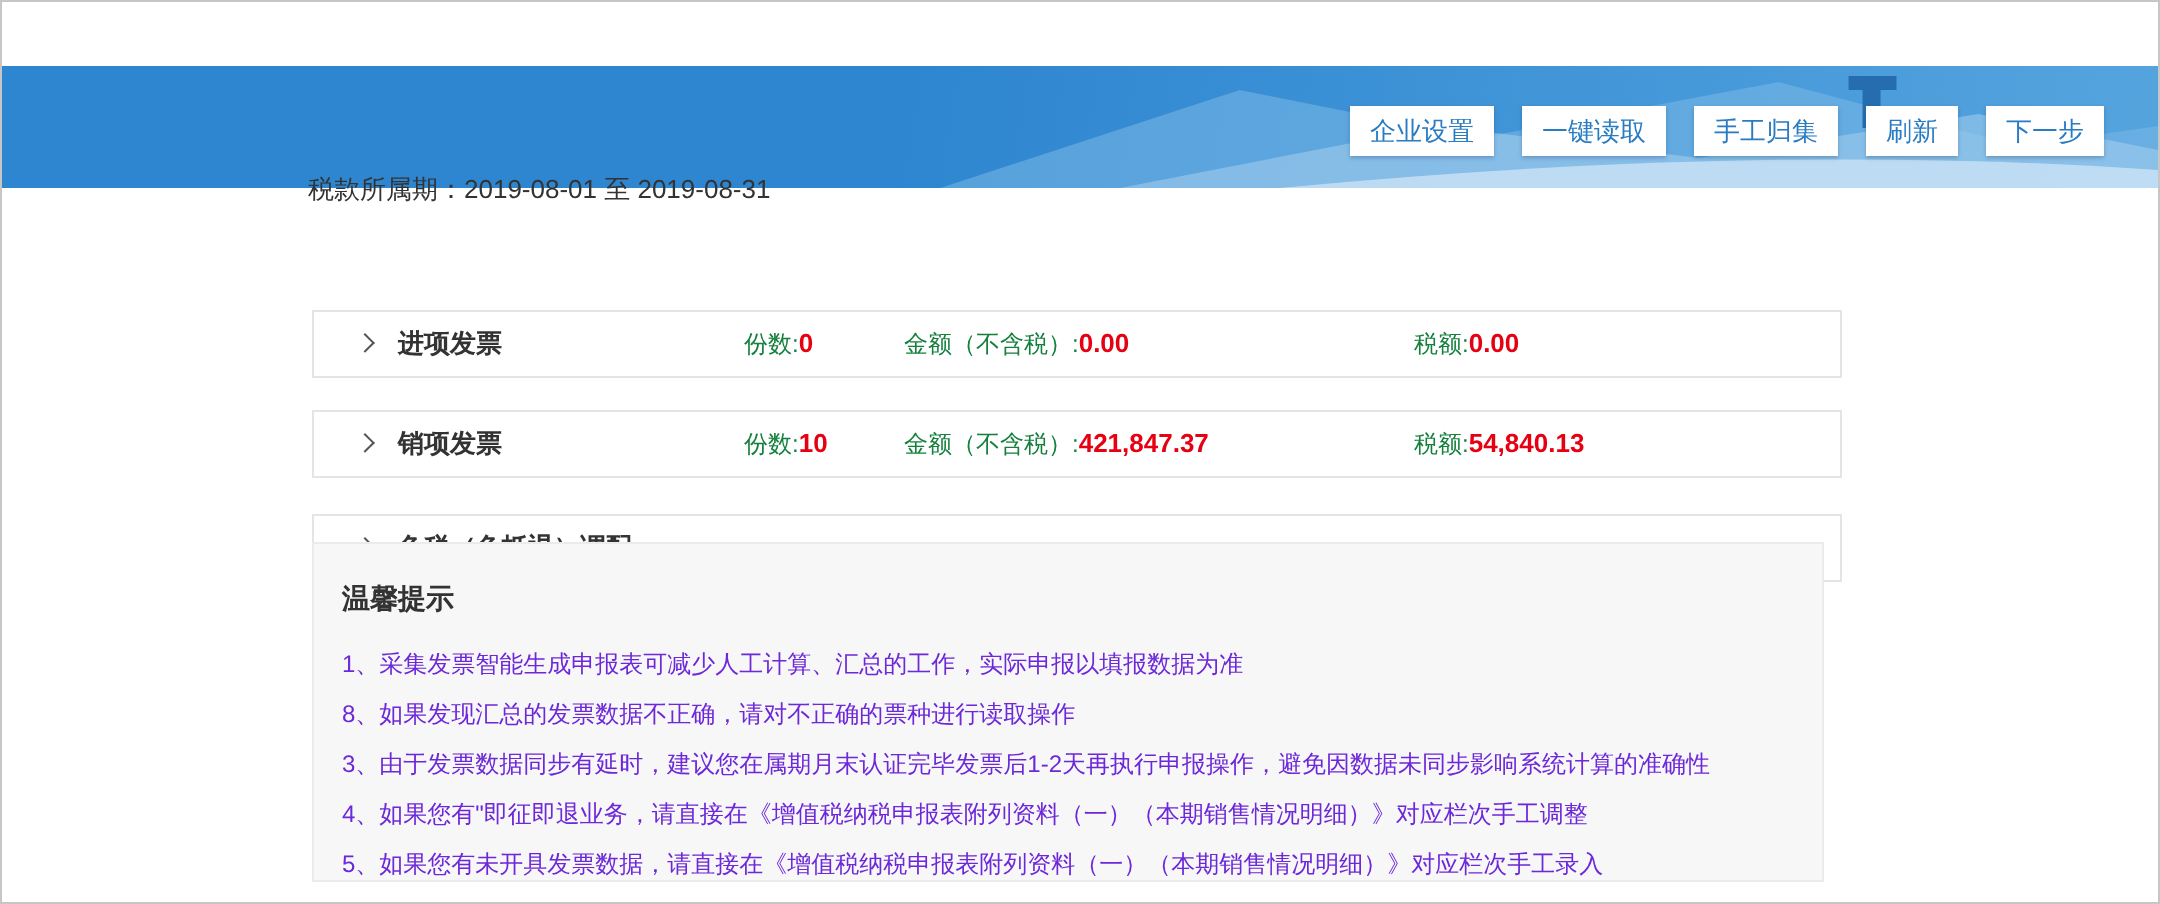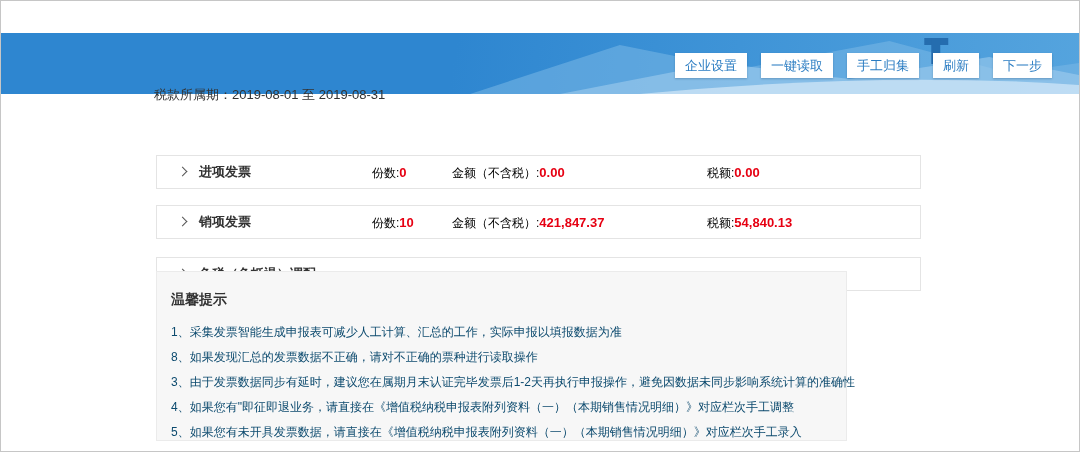--- a/index.html
+++ b/index.html
@@ -57,32 +57,32 @@
     transform: translateY(-58%) rotate(45deg);
   }
   .card-title {
     position: absolute; left: 42px; top: 50%; transform: translateY(-50%);
     font-size: 13px; font-weight: bold; color: #333; white-space: nowrap;
   }
   .field { position: absolute; top: 50%; transform: translateY(-50%); white-space: nowrap; }
   .field.f1 { left: 215px; }
   .field.f2 { left: 295px; }
   .field.f3 { left: 550px; }
-  .flabel { font-size: 12px; color: #000000; }
+  .flabel { font-size: 12px; color: #15803d; }
   .fval   { font-size: 13px; color: #e60012; font-weight: bold; }
 
   
   .tips {
     position: absolute; left: 155px; top: 270px;
-    width: 691px; height: 170px;
+    width: 756px; height: 170px;
     background: #f7f7f7; border: 1px solid #ebebeb;
     padding: 19px 14px 0 14px;
   }
   .tips-title { font-size: 14px; font-weight: bold; color: #333; margin-bottom: 11px; }
-  .tip { font-size: 12px; color: #0c4a6e; line-height: 25px; white-space: nowrap; }
+  .tip { font-size: 12px; color: #6d28d9; line-height: 25px; white-space: nowrap; }
 </style>
 </head>
 <body>
 
 <div class="window">
 
   <div class="banner">
     <svg class="banner-art" viewBox="0 0 1080 61" preserveAspectRatio="none" aria-hidden="true">
       <polygon points="470,61 620,12 740,36 890,8 1010,40 1080,30 1080,61" fill="#7ab8e6" opacity="0.55"></polygon>
       <polygon points="560,61 720,30 850,46 990,24 1080,42 1080,61" fill="#a6cfee" opacity="0.55"></polygon>

